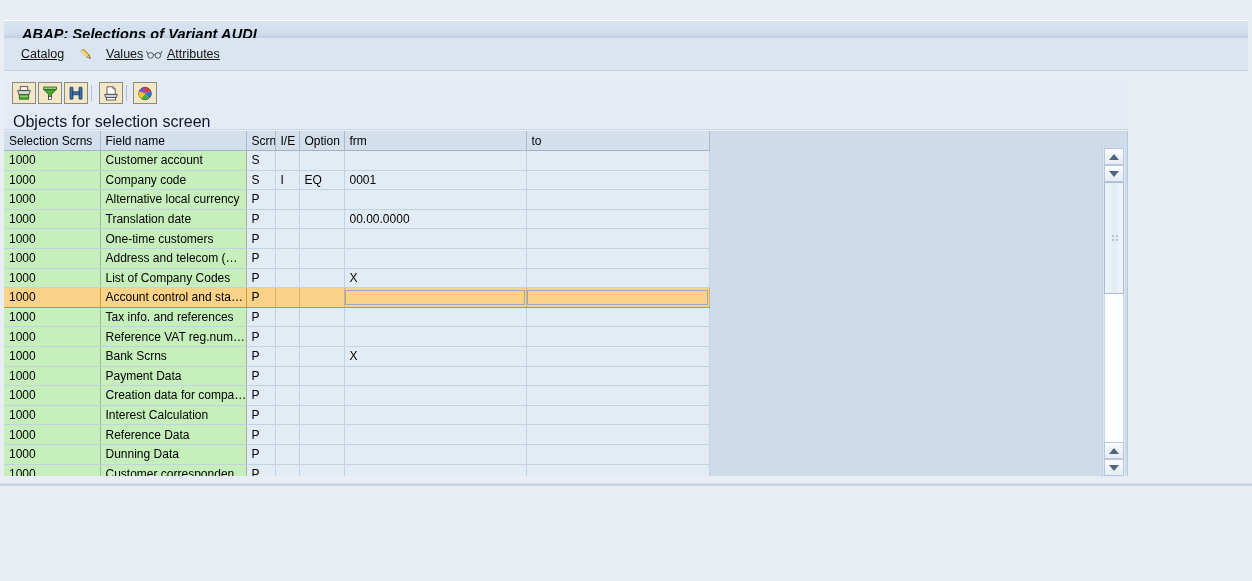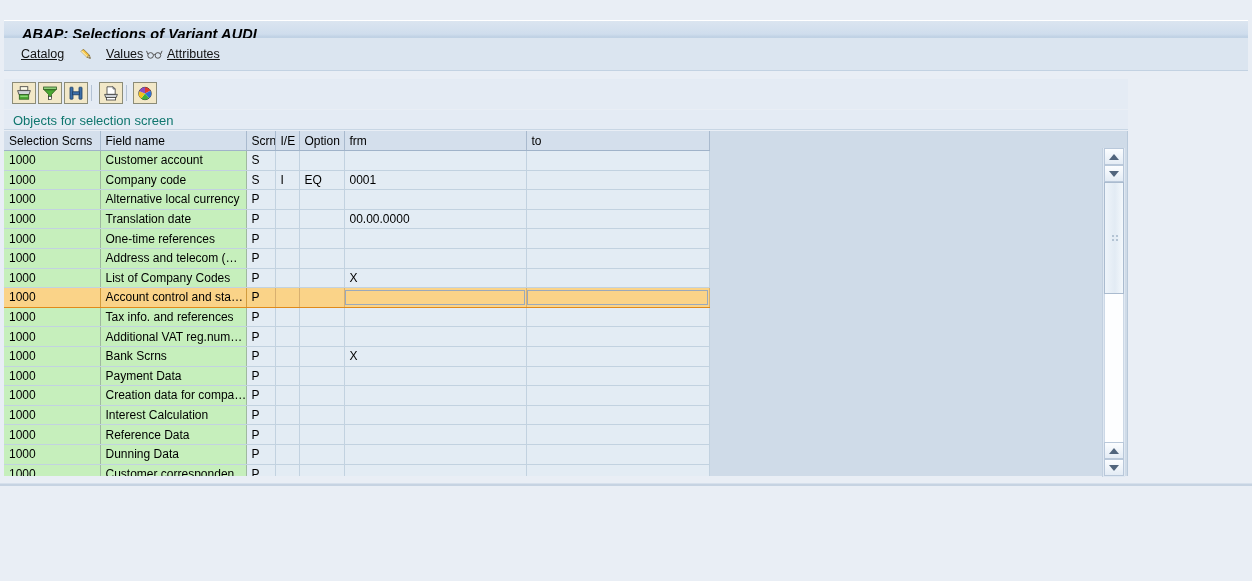--- a/index.html
+++ b/index.html
@@ -117,22 +117,22 @@
     position: absolute;
     left: 4px; top: 110px;
     width: 1124px; height: 20px;
     background: #e4ebf4;
     border-bottom: 1px solid #c8d6e4;
     box-sizing: border-box;
   }
   #subtitle span {
     position: absolute;
     left: 9px; top: 3px;
-    font-size: 13px;
-    color: #0f766e;
+    font-size: 16px;
+    color: #0f172a;
   }
 
   
   #gridwrap {
     position: absolute;
     left: 4px; top: 131px;
     width: 1124px; height: 345px;
     background: #cfdbe8;
     border-right: 1px solid #b9c9da;
     box-sizing: border-box;
@@ -435,21 +435,21 @@
             <td class="key">1000</td>
             <td class="fieldname">Translation date</td>
             <td>P</td>
             <td></td>
             <td></td>
             <td>00.00.0000</td>
             <td></td>
           </tr>
           <tr>
             <td class="key">1000</td>
-            <td class="fieldname">One-time references</td>
+            <td class="fieldname">One-time customers</td>
             <td>P</td>
             <td></td>
             <td></td>
             <td></td>
             <td></td>
           </tr>
           <tr>
             <td class="key">1000</td>
             <td class="fieldname">Address and telecom (…</td>
             <td>P</td>
@@ -484,21 +484,21 @@
             <td class="key">1000</td>
             <td class="fieldname">Tax info. and references</td>
             <td>P</td>
             <td></td>
             <td></td>
             <td></td>
             <td></td>
           </tr>
           <tr>
             <td class="key">1000</td>
-            <td class="fieldname">Additional VAT reg.num…</td>
+            <td class="fieldname">Reference VAT reg.num…</td>
             <td>P</td>
             <td></td>
             <td></td>
             <td></td>
             <td></td>
           </tr>
           <tr>
             <td class="key">1000</td>
             <td class="fieldname">Bank Scrns</td>
             <td>P</td>

